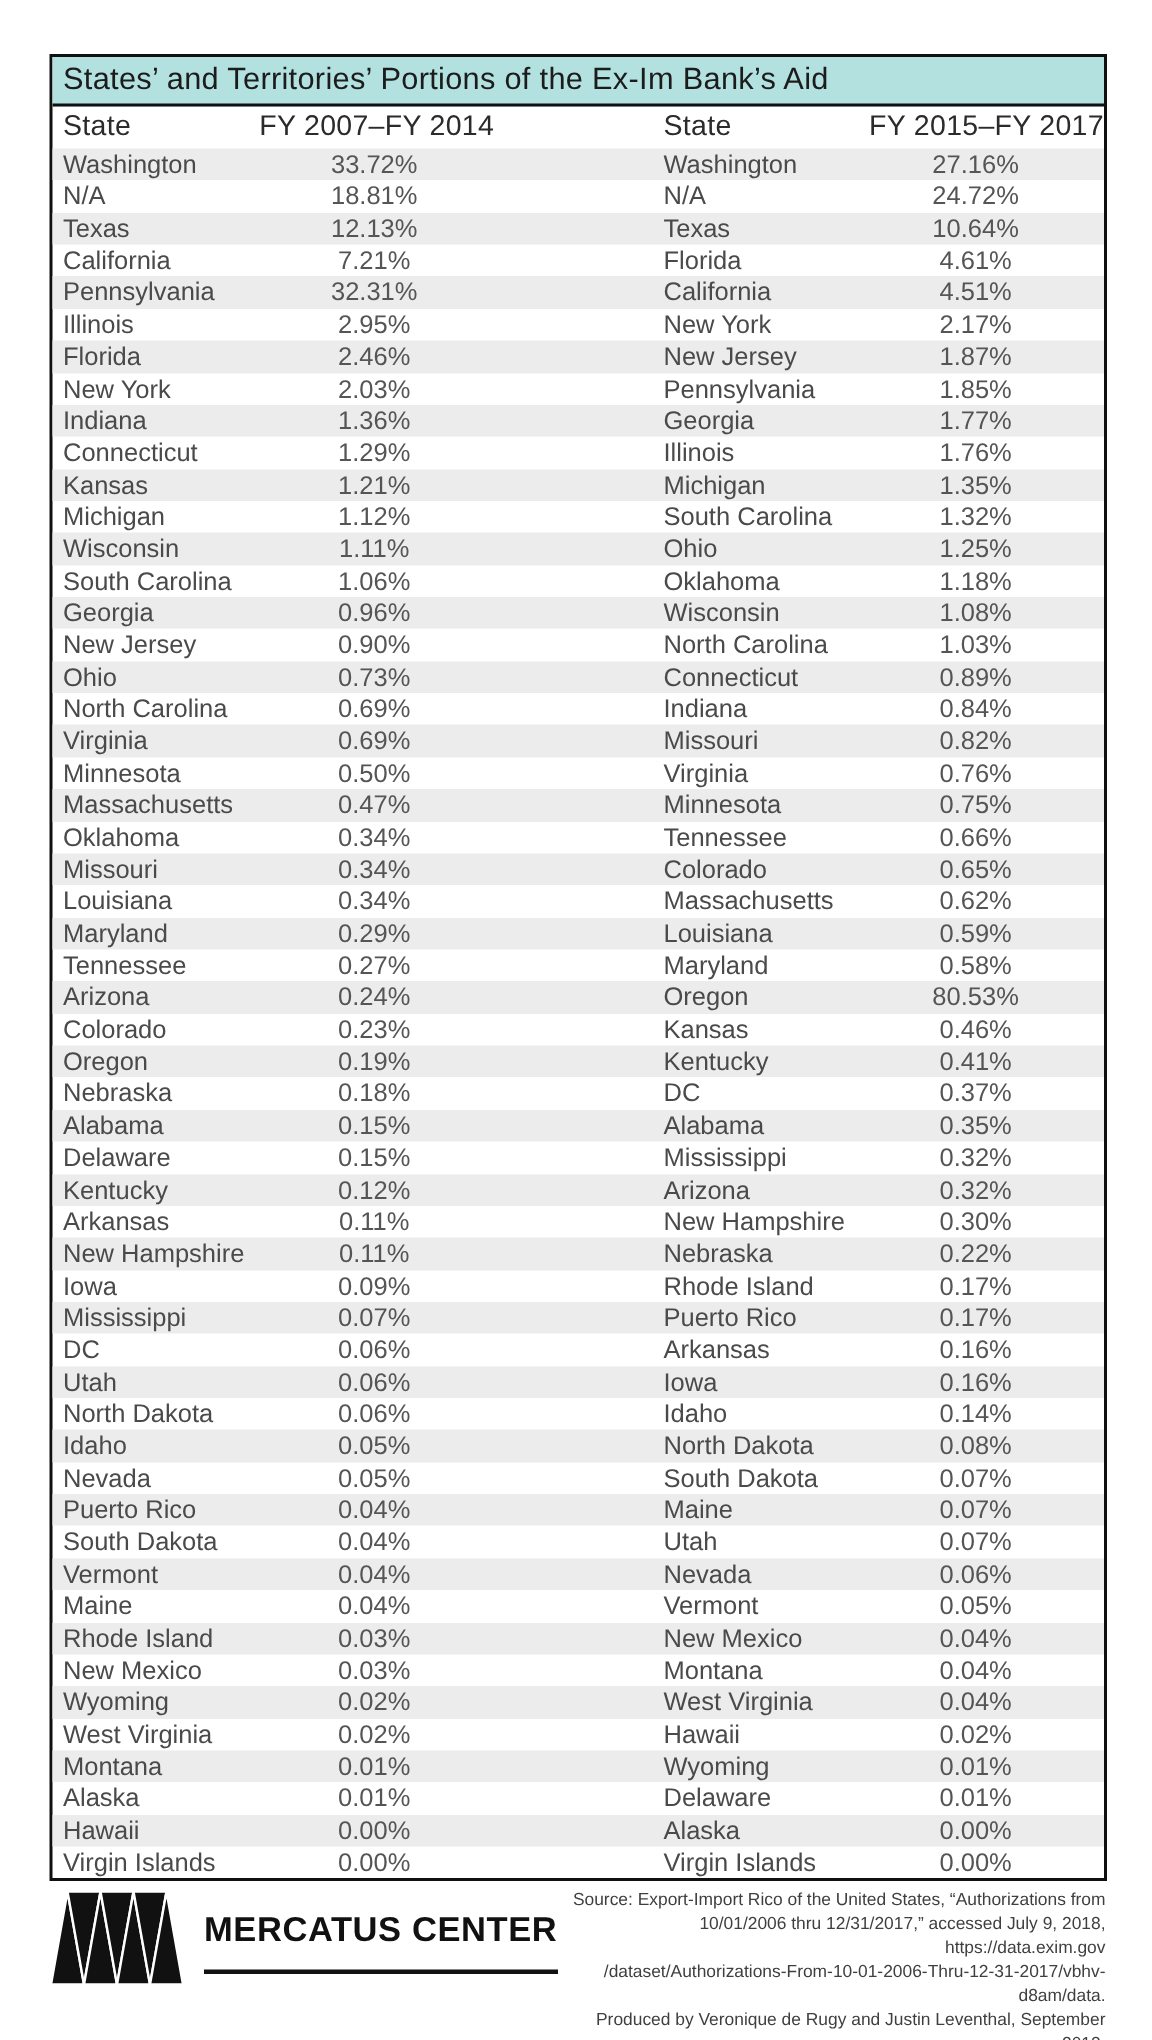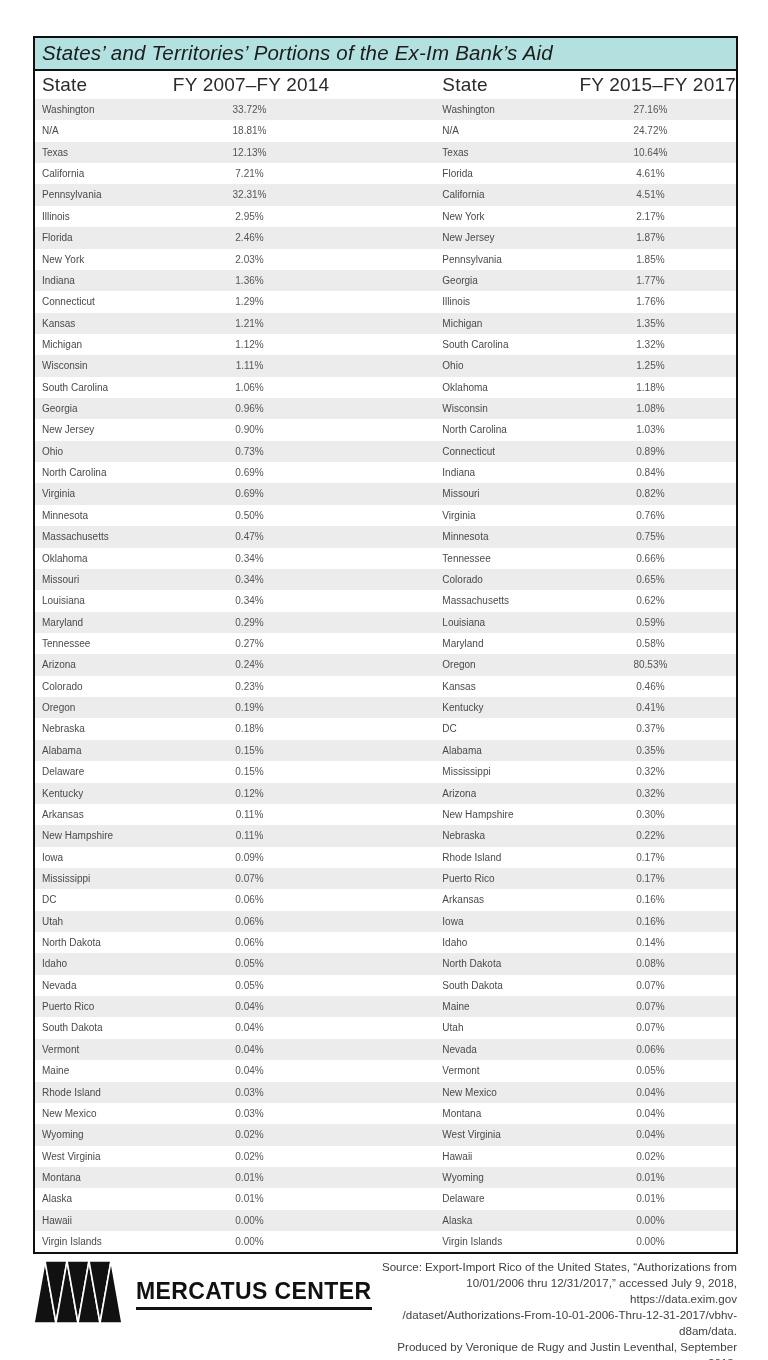--- a/index.html
+++ b/index.html
@@ -36,21 +36,21 @@
     color: #2b2b2b;
     letter-spacing: 0.2px;
   }
   .h-state { padding-left: 7px; }
   .h-state-2 { padding-left: 12px; }
   .h-period { text-align: right; white-space: nowrap; }
   .rows { display: block; }
   .row {
     height: 21.37px;
     line-height: 21.37px;
-    font-size: 10px;
+    font-size: 17px;
     color: #4a4a4a;
   }
   .row:nth-child(odd) { background: #ececec; }
   .cell { overflow: hidden; white-space: nowrap; }
   .state-cell { padding-left: 7px; }
   .state-cell.s2 { padding-left: 12px; }
   .value-cell { text-align: center; color: #555555; }
   .footer {
     position: absolute;
     left: 33px; top: 1258px;
@@ -65,21 +65,21 @@
     gap: 11px;
     padding-top: 2px;
   }
   .logo-text { display: flex; flex-direction: column; }
   .logo-org {
     font-size: 23px;
     font-weight: bold;
     color: #111111;
     letter-spacing: 0.4px;
     border-bottom: 3px solid #111111;
-    padding-bottom: 2px;
+    padding-bottom: 13px;
     white-space: nowrap;
   }
   .logo-uni {
     font-size: 21px;
     font-weight: bold;
     color: #111111;
     margin-top: 3px;
     white-space: nowrap;
   }
   .source {
@@ -87,21 +87,21 @@
     font-size: 11.6px;
     color: #3f3f3f;
     line-height: 1.38;
     padding-top: 1px;
   }
 </style>
 </head>
 <body>
 
 <div class="table-box">
-  <div class="title-bar" style="background: rgb(178, 225, 224); font-style: italic;">States’ and Territories’ Portions of the Ex-Im Bank’s Aid</div>
+  <div class="title-bar" style="background: rgb(178, 225, 224);">States’ and Territories’ Portions of the Ex-Im Bank’s Aid</div>
 
   <div class="grid-row header-row">
     <div class="h-state">State</div>
     <div class="h-period">FY 2007–FY 2014</div>
     <div></div>
     <div class="h-state h-state-2">State</div>
     <div class="h-period">FY 2015–FY 2017</div>
   </div>
 
   <div class="rows" id="rows-container">

